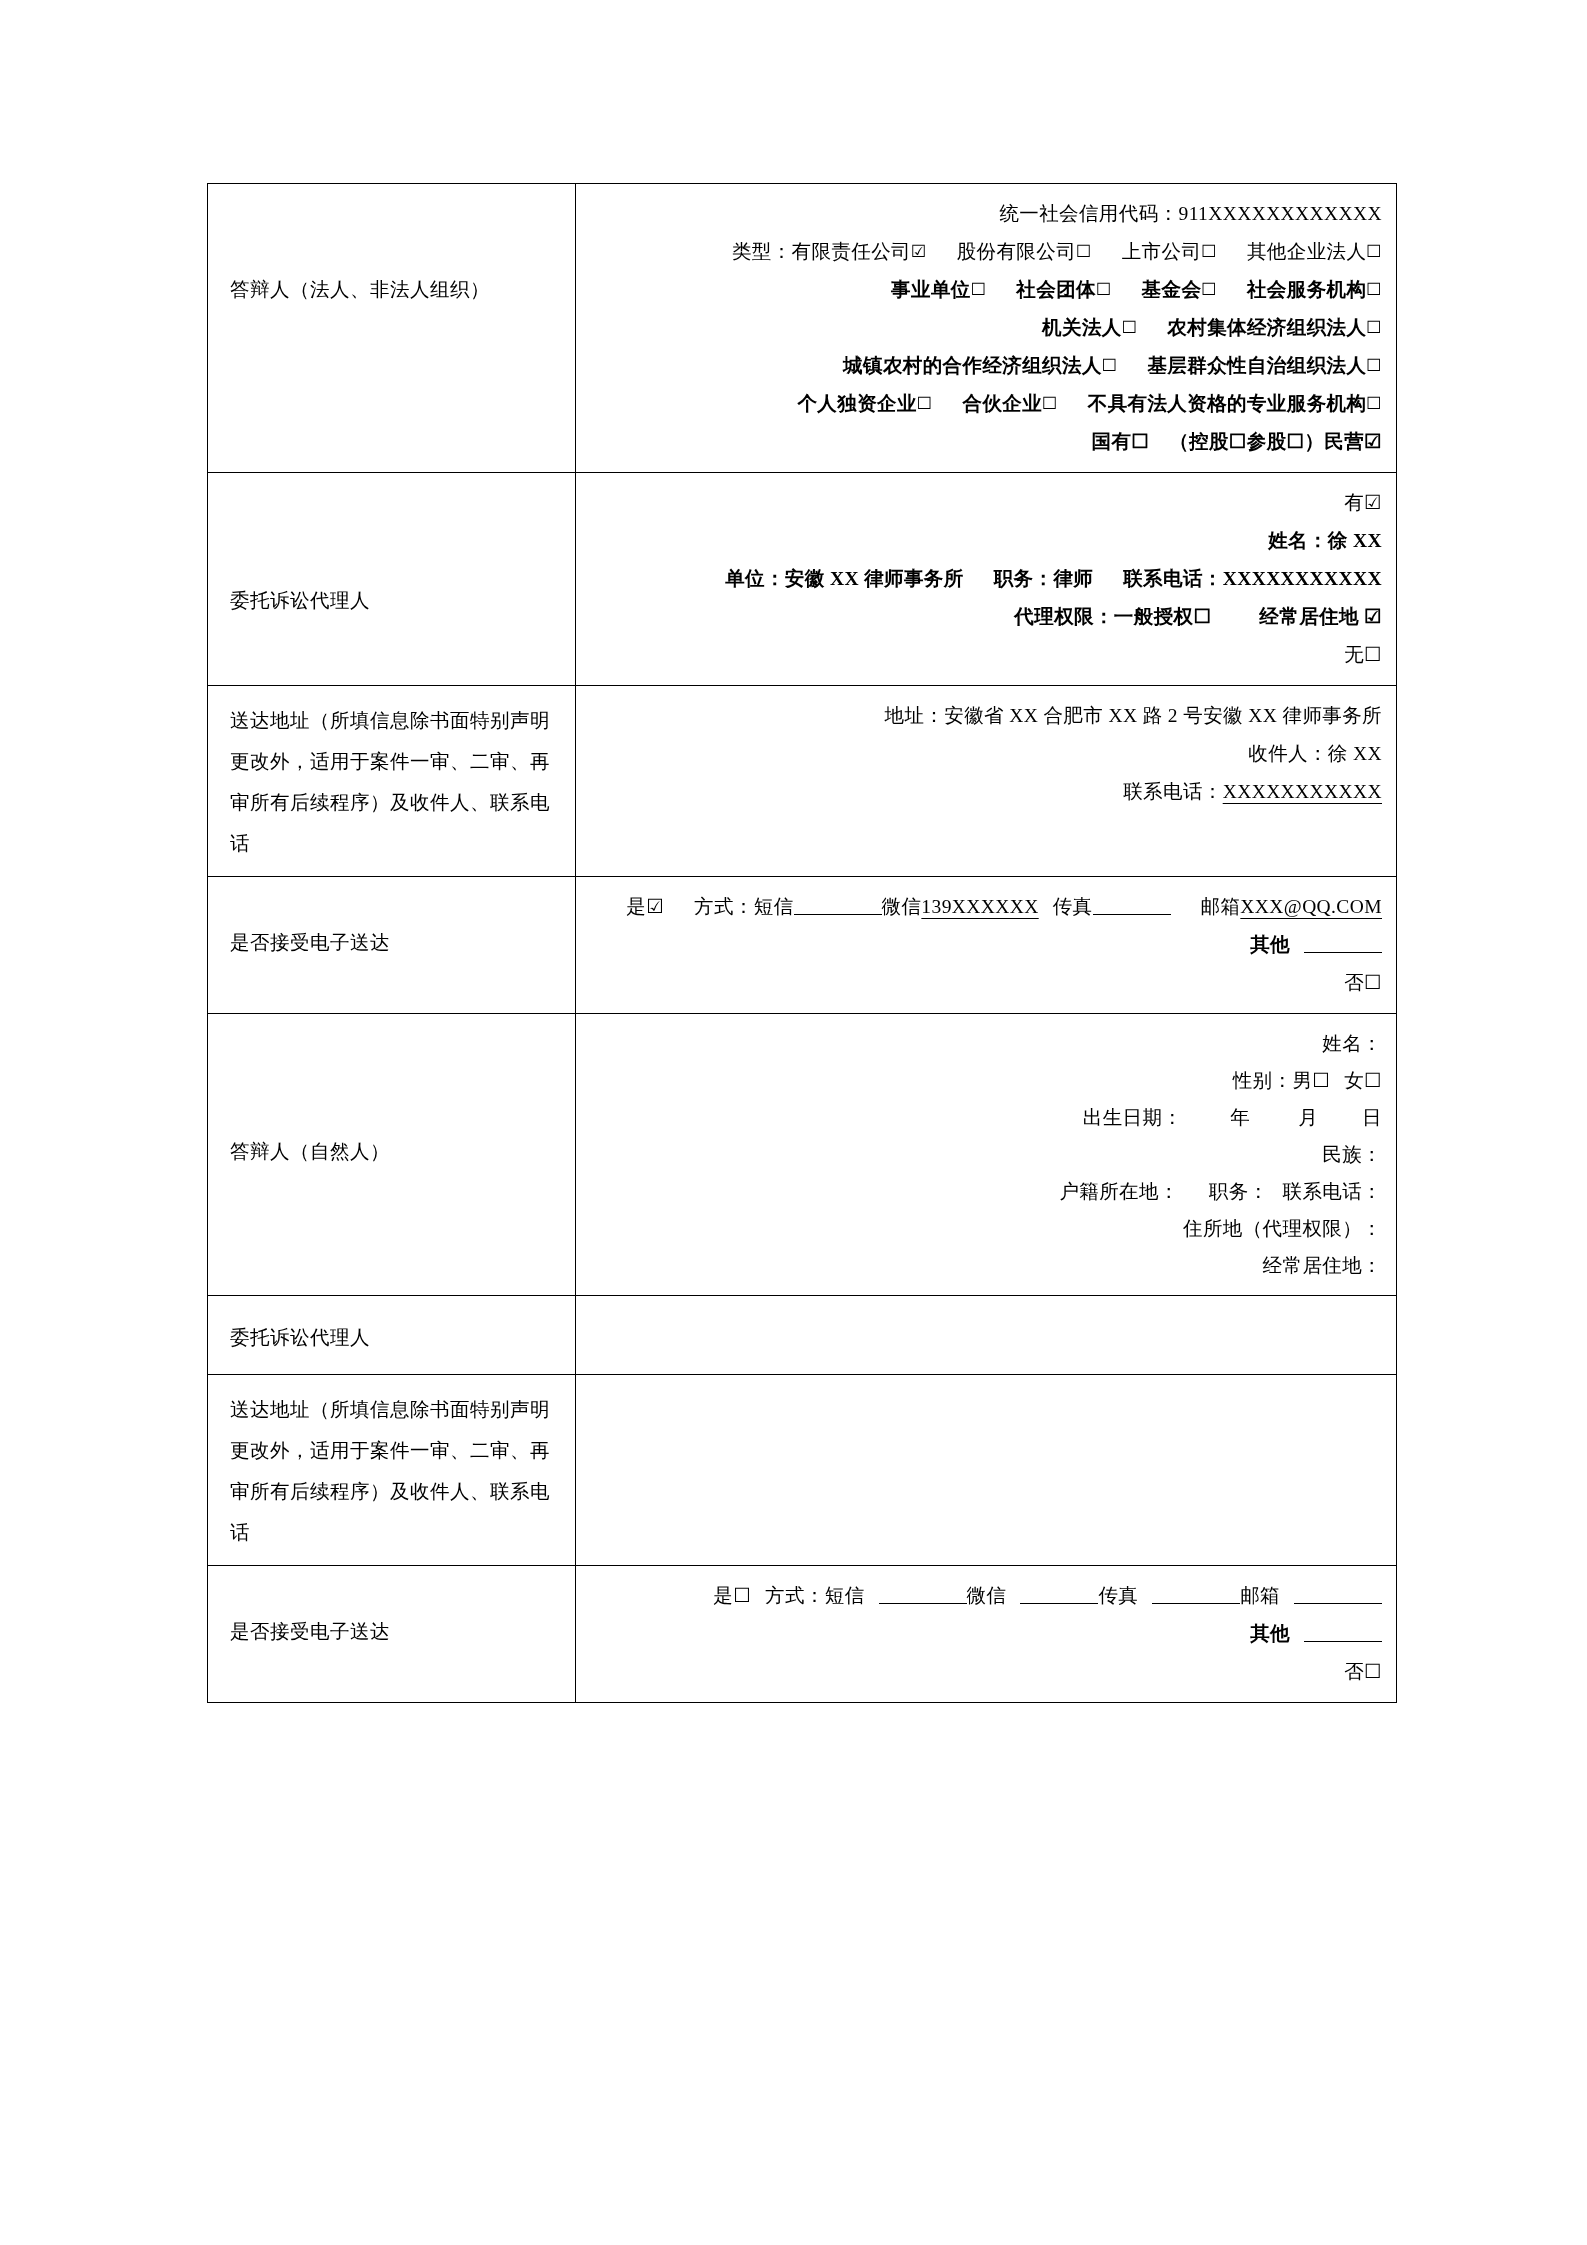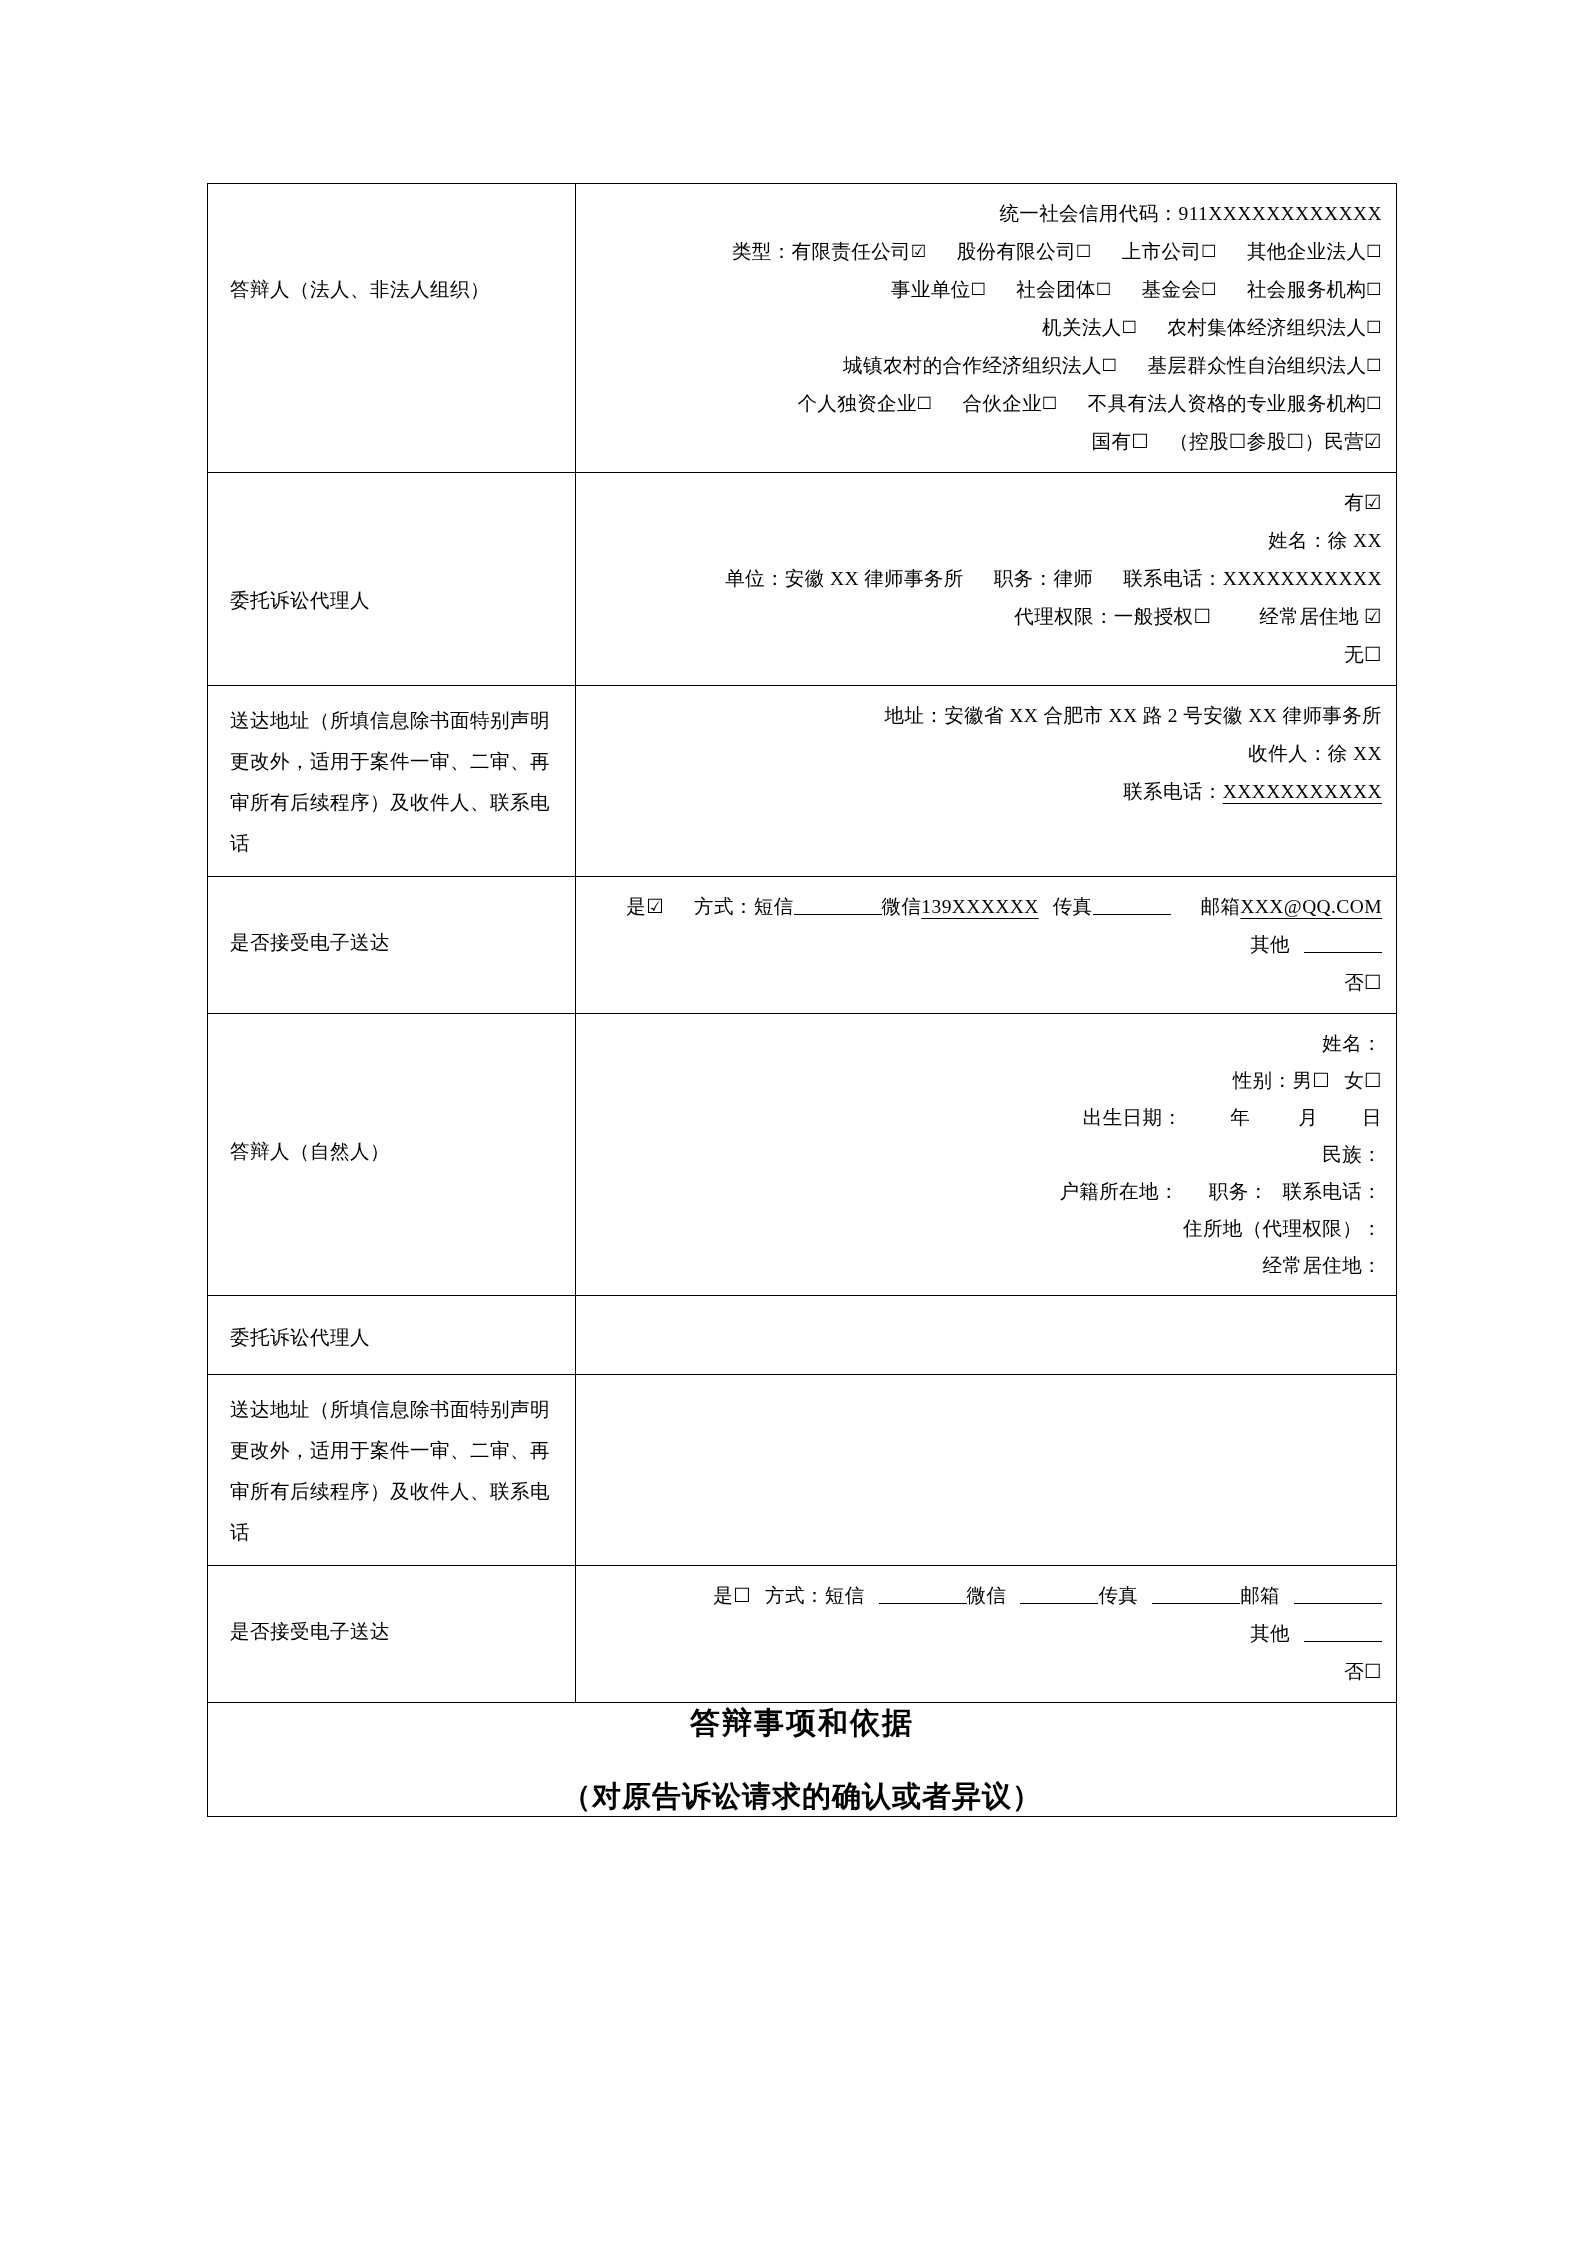--- a/index.html
+++ b/index.html
@@ -43,21 +43,21 @@
     line-height: 39px;
     padding: 12px 0 12px 22px;
     letter-spacing: 0.5px;
   }
   .val {
     font-size: 19.5px;
     line-height: 38px;
     padding: 11px 14px 11px 16px;
     letter-spacing: 0.4px;
   }
-  .val .ind1 { padding-left: 52px; display: block; }
+  .val .ind1 { padding-left: 52px; display: block; font-weight: bold; }
   .line { display: block; white-space: nowrap; text-align: right; }
 
   .cbx {
     font-family: "DejaVu Sans", sans-serif;
     font-size: 17px;
     line-height: 1;
     position: relative;
     top: -1px;
   }
   .ul {
@@ -204,24 +204,18 @@
         </td>
         <td>
           <div class="val">
             <span class="line"><span>是☐</span><span class="sp"></span><span>方式：</span><span>短信</span><span class="sp"></span><span class="blank-m"></span><span>微信</span><span class="sp"></span><span class="blank-s"></span><span>传真</span><span class="sp"></span><span class="blank-m"></span><span>邮箱</span><span class="sp"></span><span class="blank-m"></span></span>
             <span class="line ind1"><span>其他</span><span class="sp"></span><span class="blank-s"></span></span>
             <span class="line">否☐</span>
           </div>
         </td>
       </tr>
 
-      <tr>
-        <td colspan="2" class="title-cell">
-          <div class="title-main">答辩事项和依据</div>
-          <div class="title-sub">（对原告诉讼请求的确认或者异议）</div>
-        </td>
-      </tr>
 
 
     </tbody>
   </table>
 
 </div>
 
 </body></html>

